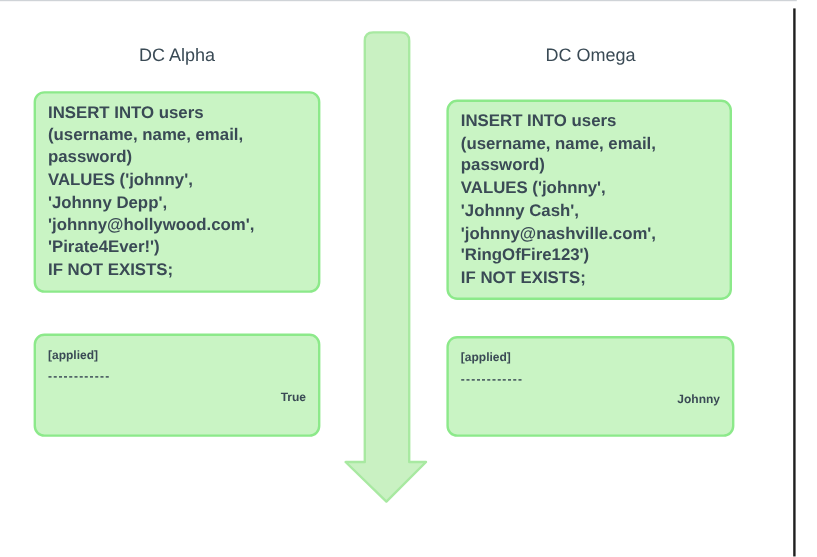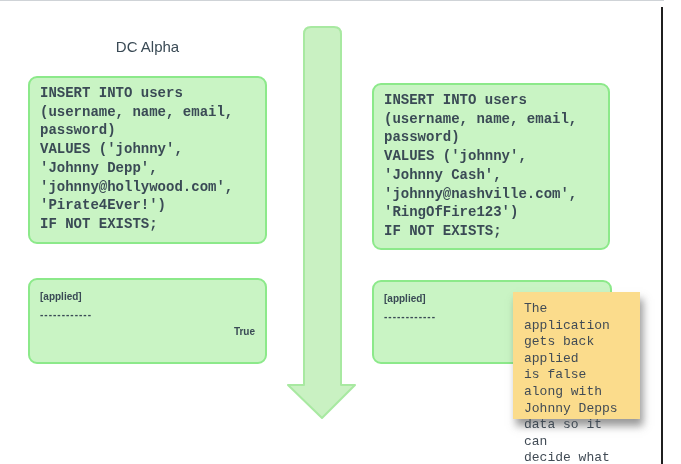--- a/index.html
+++ b/index.html
@@ -48,21 +48,21 @@
     font-weight: bold;
     overflow: hidden;
   }
   .query-box {
     padding: 6px 10px;
     font-size: 14px;
     line-height: 18.7px;
   }
   .query-left  { left: 28px;  top: 76px; width: 239px; height: 168px; }
   .query-right { left: 372px; top: 83px; width: 238px; height: 167px; }
-  .pre-text { white-space: pre-line; font-family: Liberation Mono, monospace; }
+  .pre-text { white-space: pre-line; }
 
   .result-box {
     padding: 8px 10px;
     font-size: 10px;
     line-height: 17.5px;
   }
   .result-left  { left: 28px;  top: 278px; width: 239px; height: 86px; }
   .result-right { left: 372px; top: 280px; width: 240px; height: 84px; }
   .result-divider { letter-spacing: 1px; }
   .result-value { margin-left: 14px; text-align: right; }
@@ -96,20 +96,21 @@
 </style>
 </head>
 <body>
 
 <div class="canvas">
 
   <div class="frame-top"></div>
   <div class="frame-right"></div>
 
   <div class="title title-left">DC Alpha</div>
+  <div class="title title-right">DC Omega</div>
 
   <svg class="arrow-svg" viewBox="0 0 681 464" aria-hidden="true">
     <path d="M 304 34
              Q 304 27 311 27
              L 334 27
              Q 341 27 341 34
              L 341 385
              L 355 385
              L 322 418
              L 288 385
@@ -144,22 +145,14 @@
     <div class="result-divider">------------</div>
     <div class="result-value">True</div>
   </div>
 
   <div class="box result-box result-right">
     <div class="result-header">[applied]</div>
     <div class="result-divider">------------</div>
     <div class="result-value">Johnny</div>
   </div>
 
-  <div class="sticky-note">
-    <div class="pre-text">The application
-gets back applied
-is false along with
-Johnny Depps
-data so it can
-decide what to do!</div>
-  </div>
 
 </div>
 
 </body></html>

